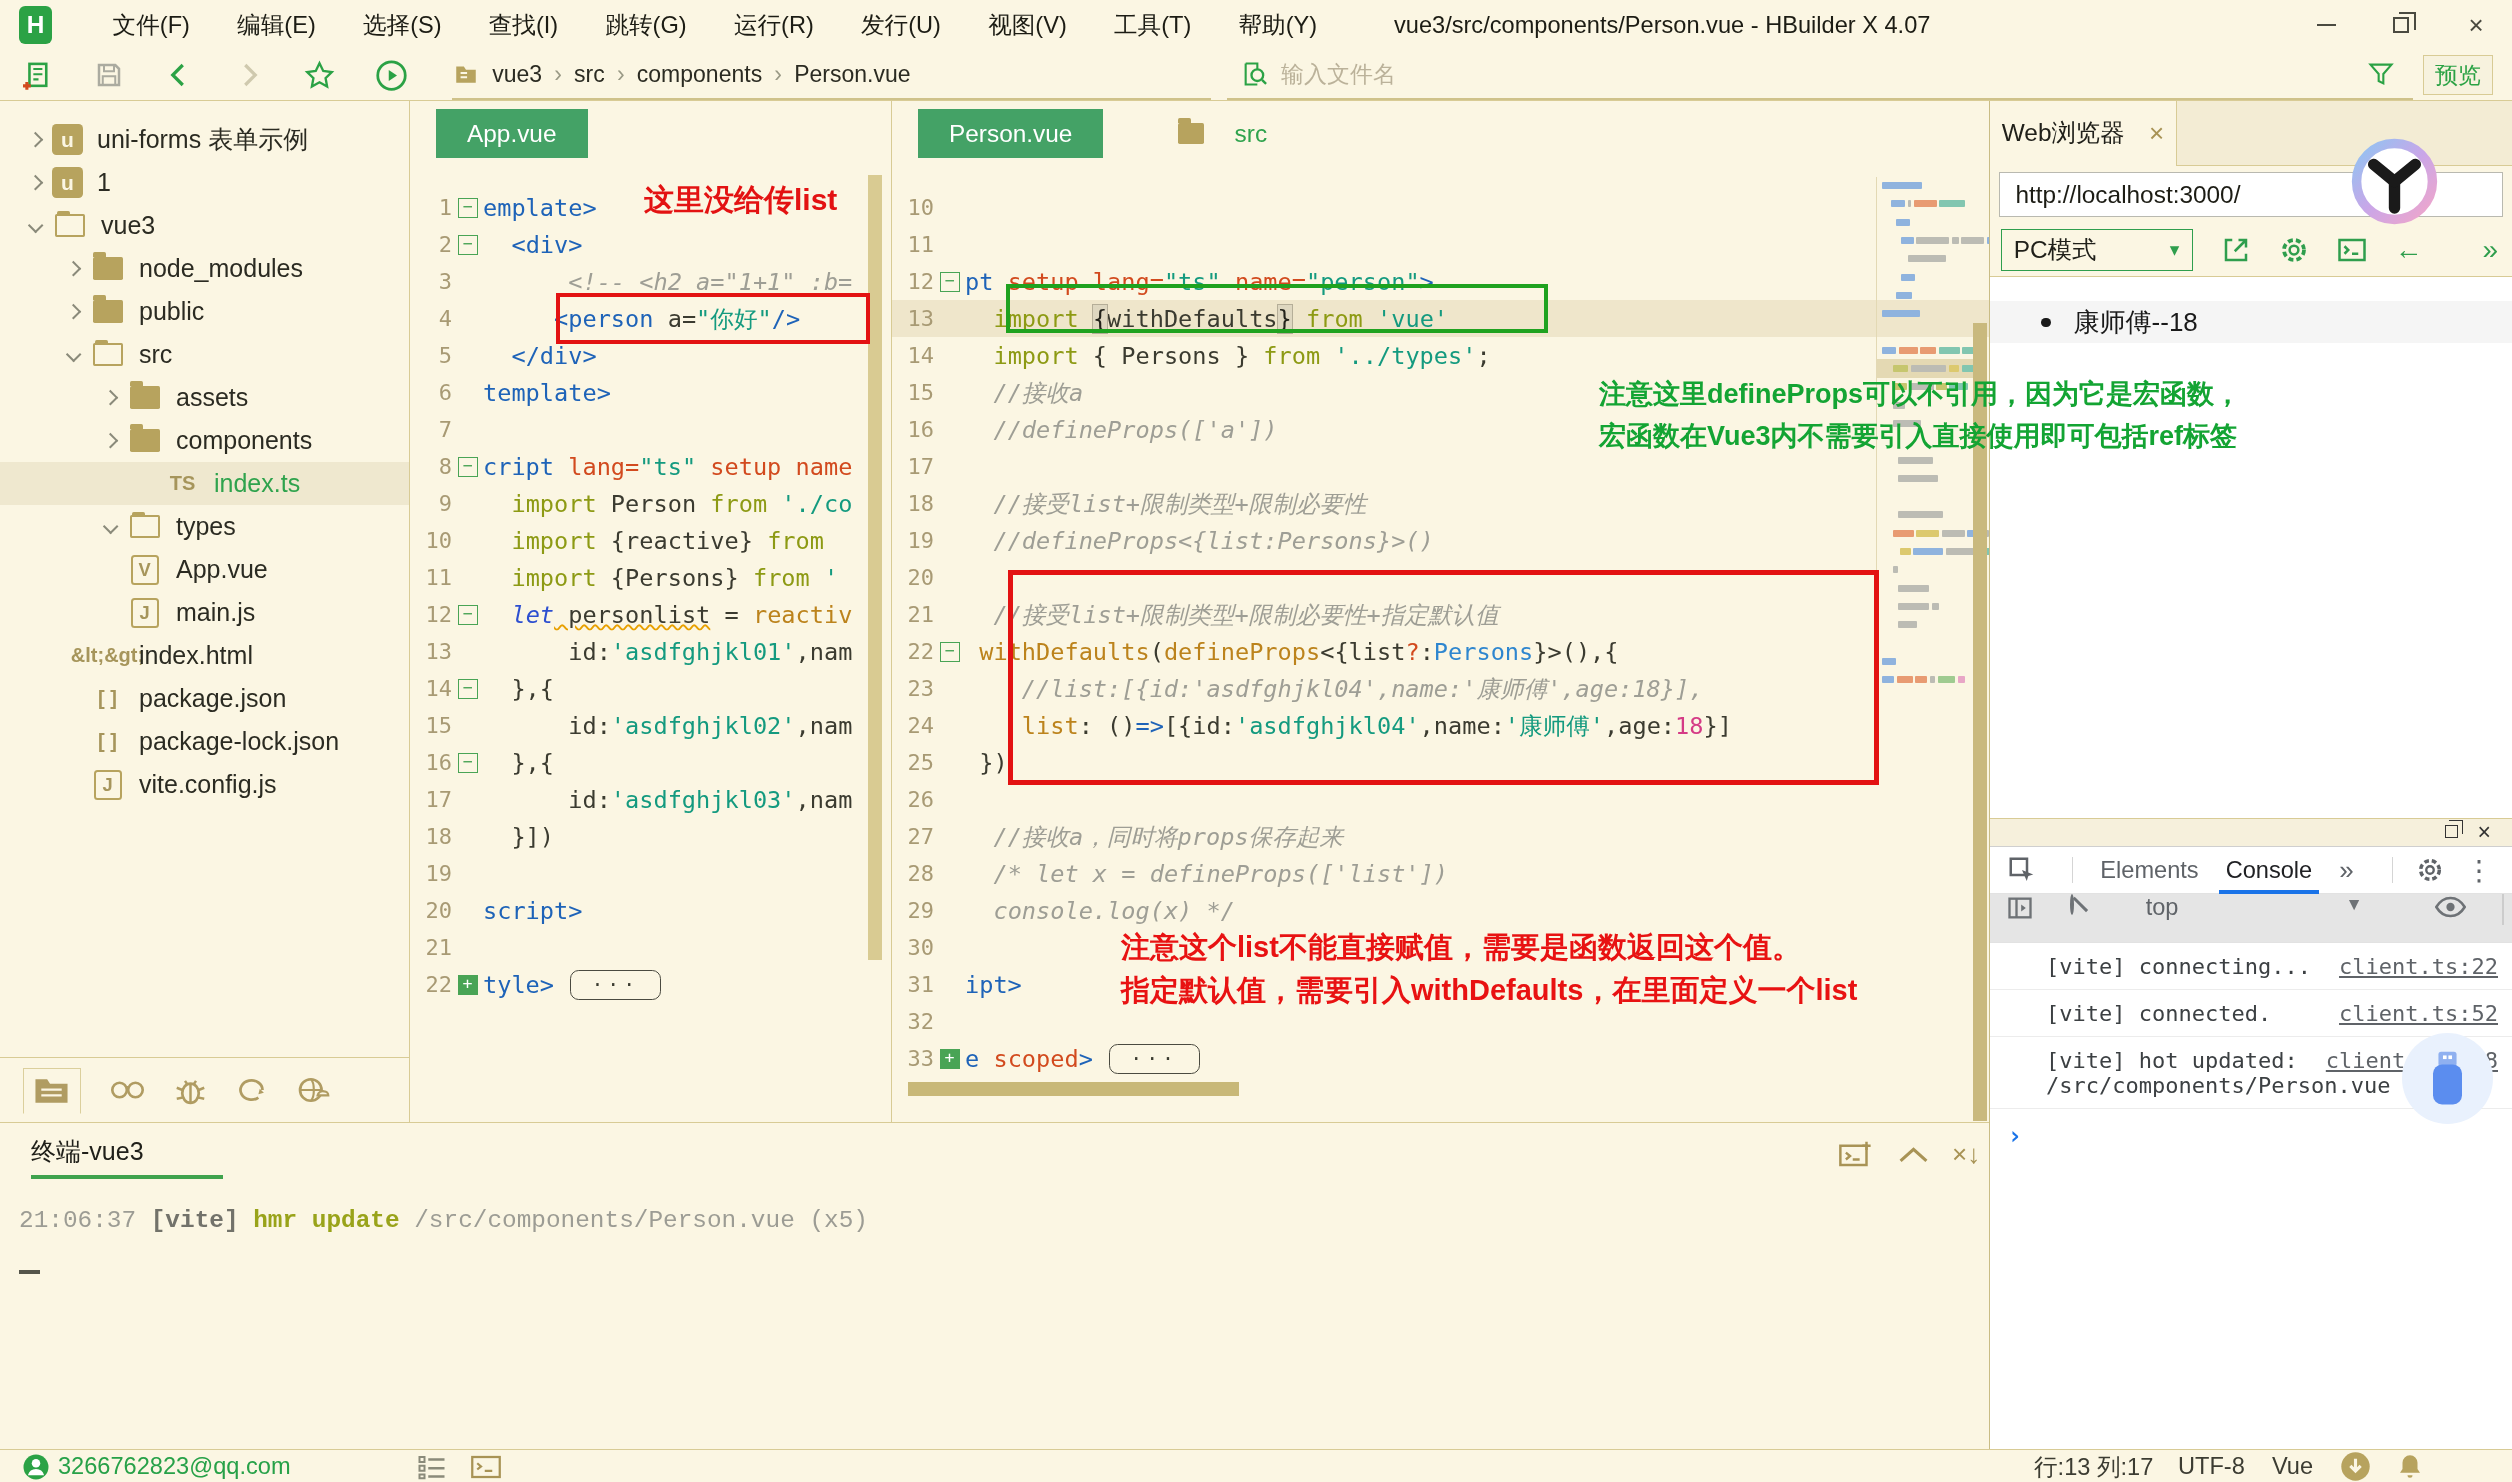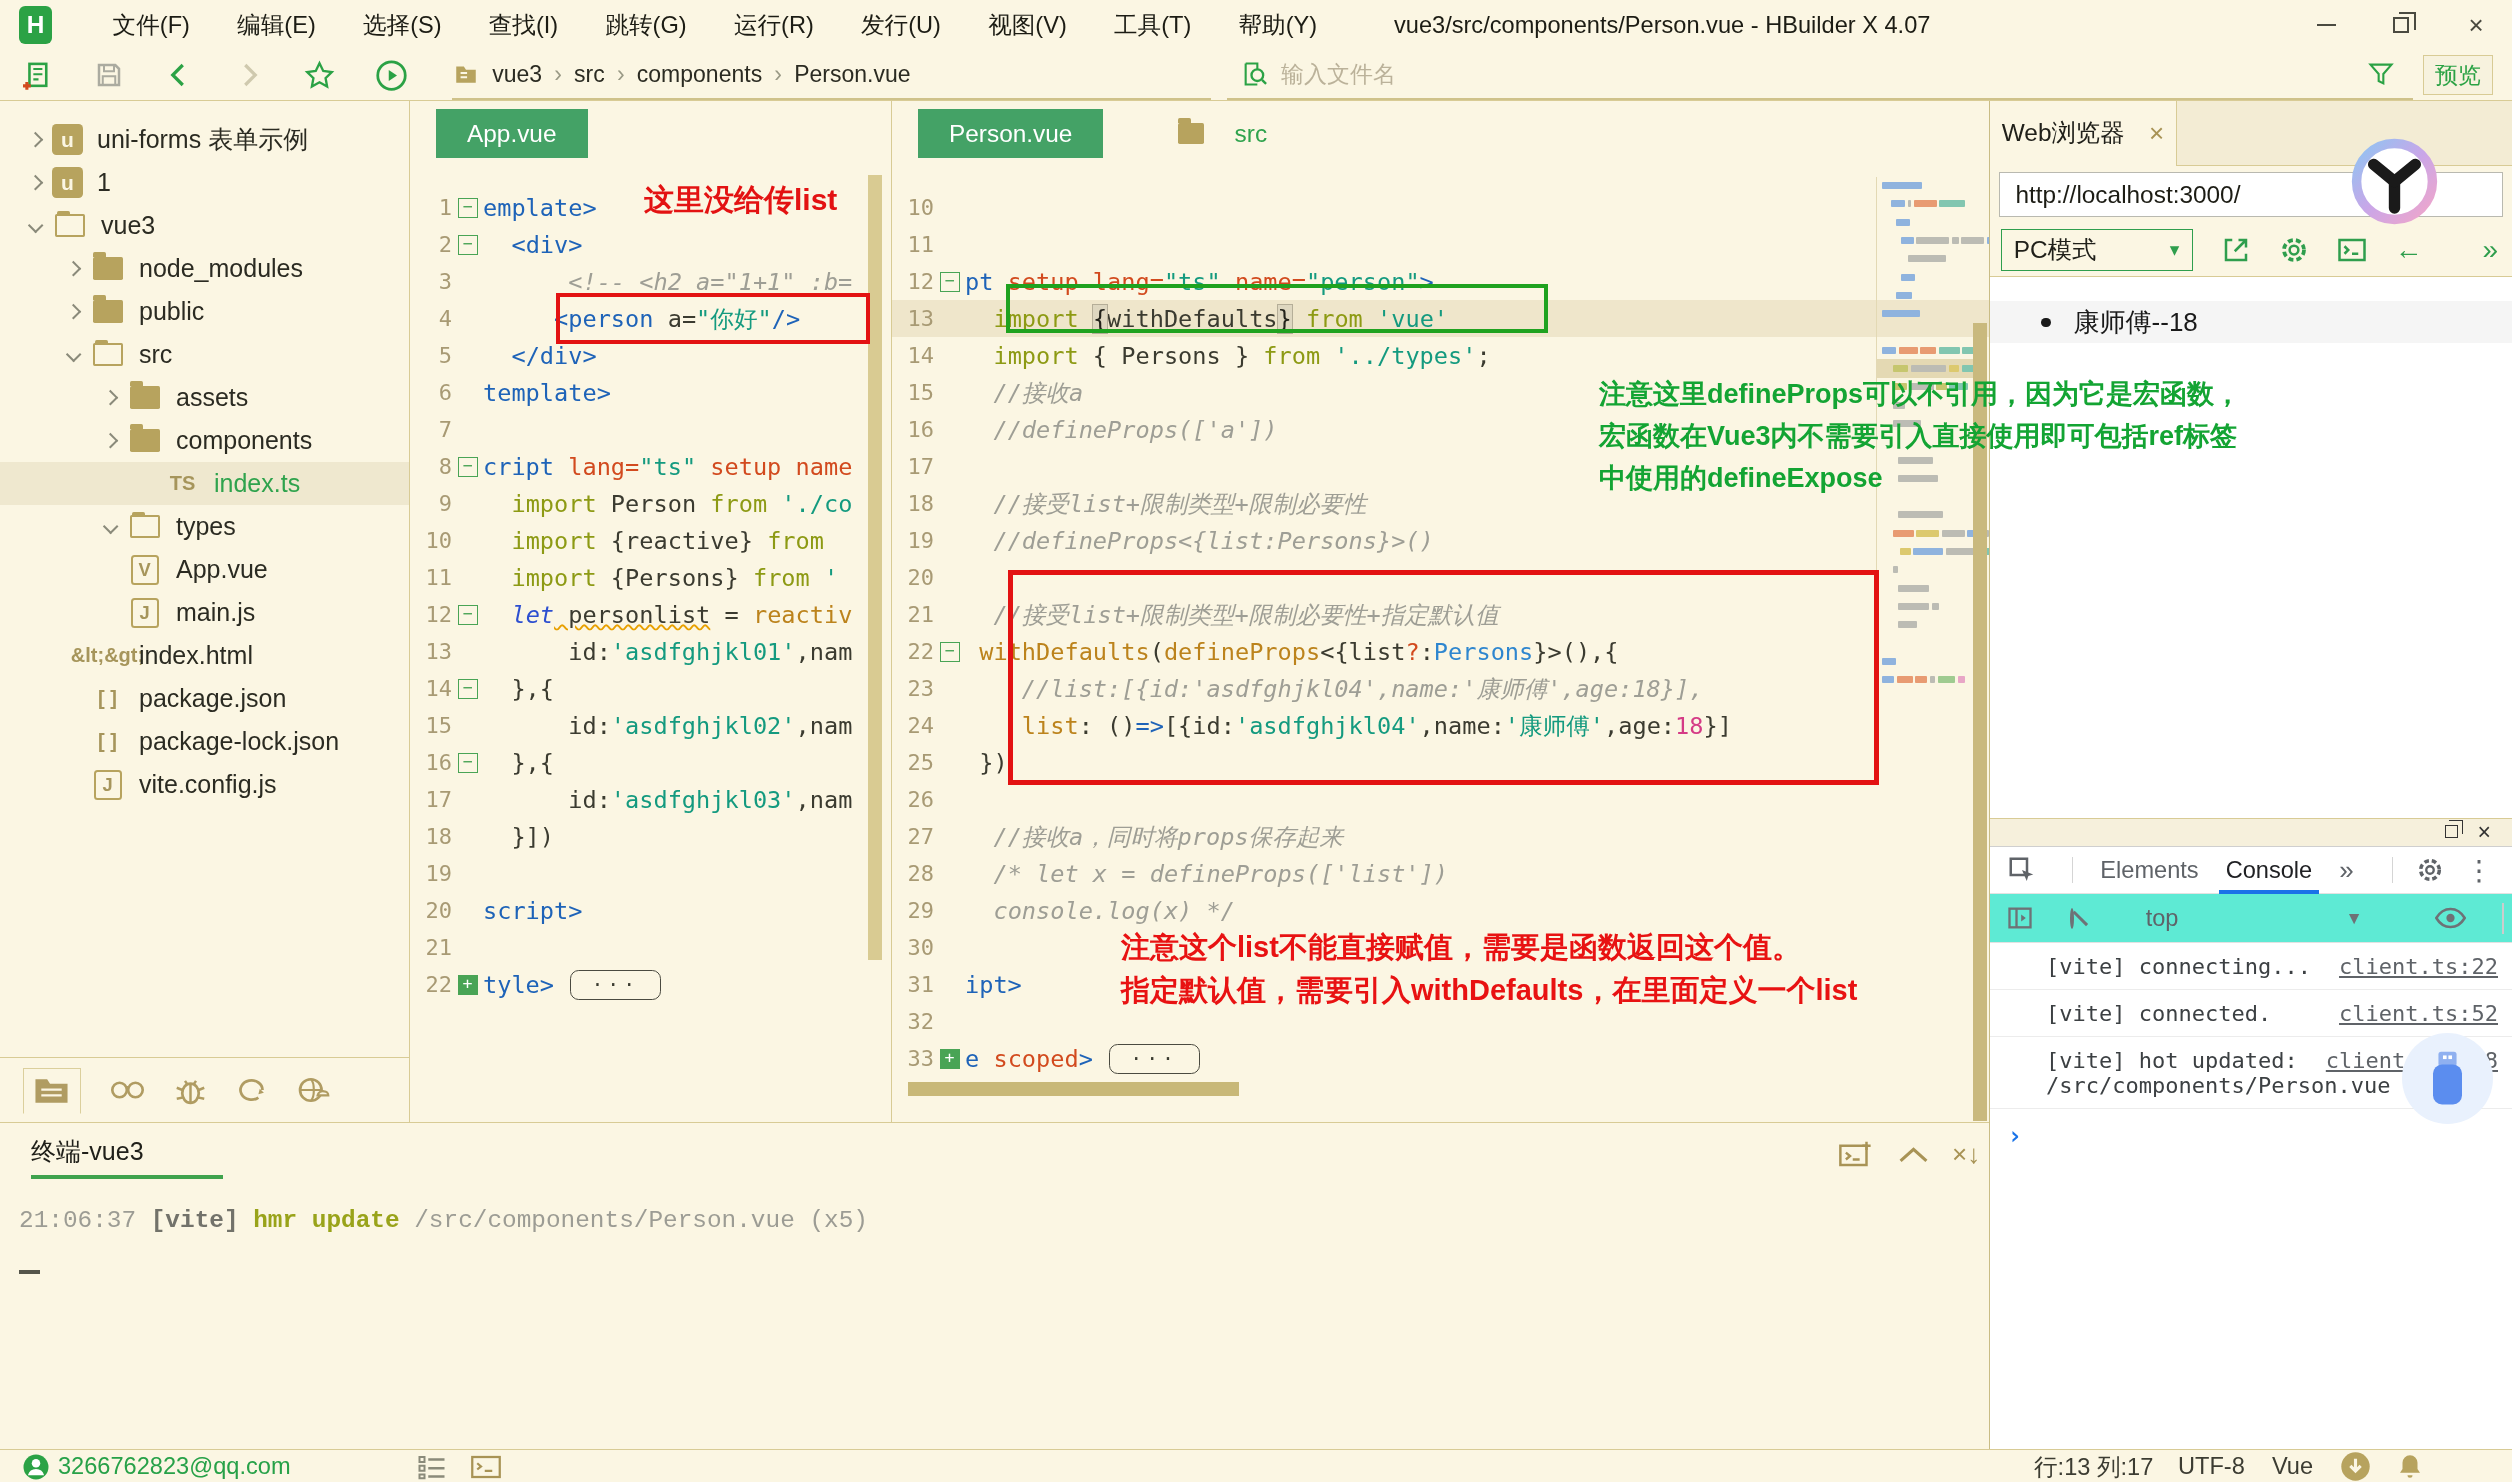--- a/index.html
+++ b/index.html
@@ -115,21 +115,21 @@
   .bullet{width:9.6px;height:9.6px;border-radius:50%;background:#1a1a1a;margin-left:51px;margin-right:23px}
   .dt-dock{height:29px;background:#F6F0DC;border-top:1.7px solid #D8CB95;border-bottom:0.9px solid #CFCFCF;position:relative}
   .dt-rest{position:absolute;right:54px;top:6.1px;width:13px;height:13px;border:1.7px solid #333}
   .dt-rest:before{content:"";position:absolute;left:2.6px;top:-6.1px;width:13px;height:13px;border:1.7px solid #333;border-left:none;border-bottom:none}
   .dt-x{position:absolute;right:21px;top:0;font-size:23px;color:#333}
   .dt-tabs{height:47px;background:#fff;border-bottom:1.7px solid #E2E2E2;display:flex;align-items:center;font-size:23.6px;color:#5F6368}
   .dt-tab{margin-left:27px;position:relative;height:47px;display:flex;align-items:center}
   .dt-tab.on{color:#202124}
   .dt-tab.on:after{content:"";position:absolute;left:-7px;right:-7px;bottom:0;height:3.5px;background:#1A73E8}
   .dt-sep{width:0.9px;height:26px;background:#D5D5D5;margin-left:35px}
-  .dt-toolbar{height:49px;background:#5eead4;border-bottom:1.7px solid #E2E2E2;display:flex;align-items:center;padding:0 15.7px;font-size:23.6px;color:#5F6368;gap:36px}
+  .dt-toolbar{height:49px;background:#e5e5e5;border-bottom:1.7px solid #E2E2E2;display:flex;padding:0 15.7px;font-size:23.6px;color:#5F6368;gap:36px}
   .block-ic{width:21px;height:21px;border:2.6px solid #6E7276;border-radius:50%;position:relative}
   .block-ic:before{content:"";position:absolute;left:-0.9px;top:7px;width:19px;height:2.6px;background:#6E7276;transform:rotate(45deg)}
   .mini-input{width:12.2px;height:31px;border:0.9px solid #ccc;background:#fff}
   .dt-console{flex:1;background:#fff;font-family:"DejaVu Sans Mono",monospace;font-size:22px;color:#3C4043;position:relative}
   .dt-msg{border-bottom:0.9px solid #ECECEC;padding:10.5px 14px 10.5px 56px}
   .dt-msg-row{display:flex}
   .dt-link{margin-left:auto;color:#5F6368;text-decoration:underline}
   .dt-prompt{color:#1A73E8;font-weight:bold;padding:12.2px 0 0 17.4px;font-size:24.4px}
   .usb-badge{position:absolute;left:412px;top:932px;width:91px;height:91px;border-radius:50%;background:#E9F1FD;display:flex;align-items:center;justify-content:center;z-index:20}
 
@@ -1004,20 +1004,19 @@
 </div>
 
 <div id="overlay">
   <div class="ov box-red-app"></div>
   <div class="ov note-red-app">这里没给传list</div>
   <div class="ov box-green"></div>
   <div class="ov box-red-person"></div>
   <div class="ov note-green" id="note-green">
       <div>注意这里defineProps可以不引用，因为它是宏函数，</div>
       <div>宏函数在Vue3内不需要引入直接使用即可包括ref标签</div>
-      <div>中使用的defineExpose</div>
     </div>
   <div class="ov note-red-person" id="note-red">
       <div>注意这个list不能直接赋值，需要是函数返回这个值。</div>
       <div>指定默认值，需要引入withDefaults，在里面定义一个list</div>
     </div>
 </div>
 
 
 </body></html>

